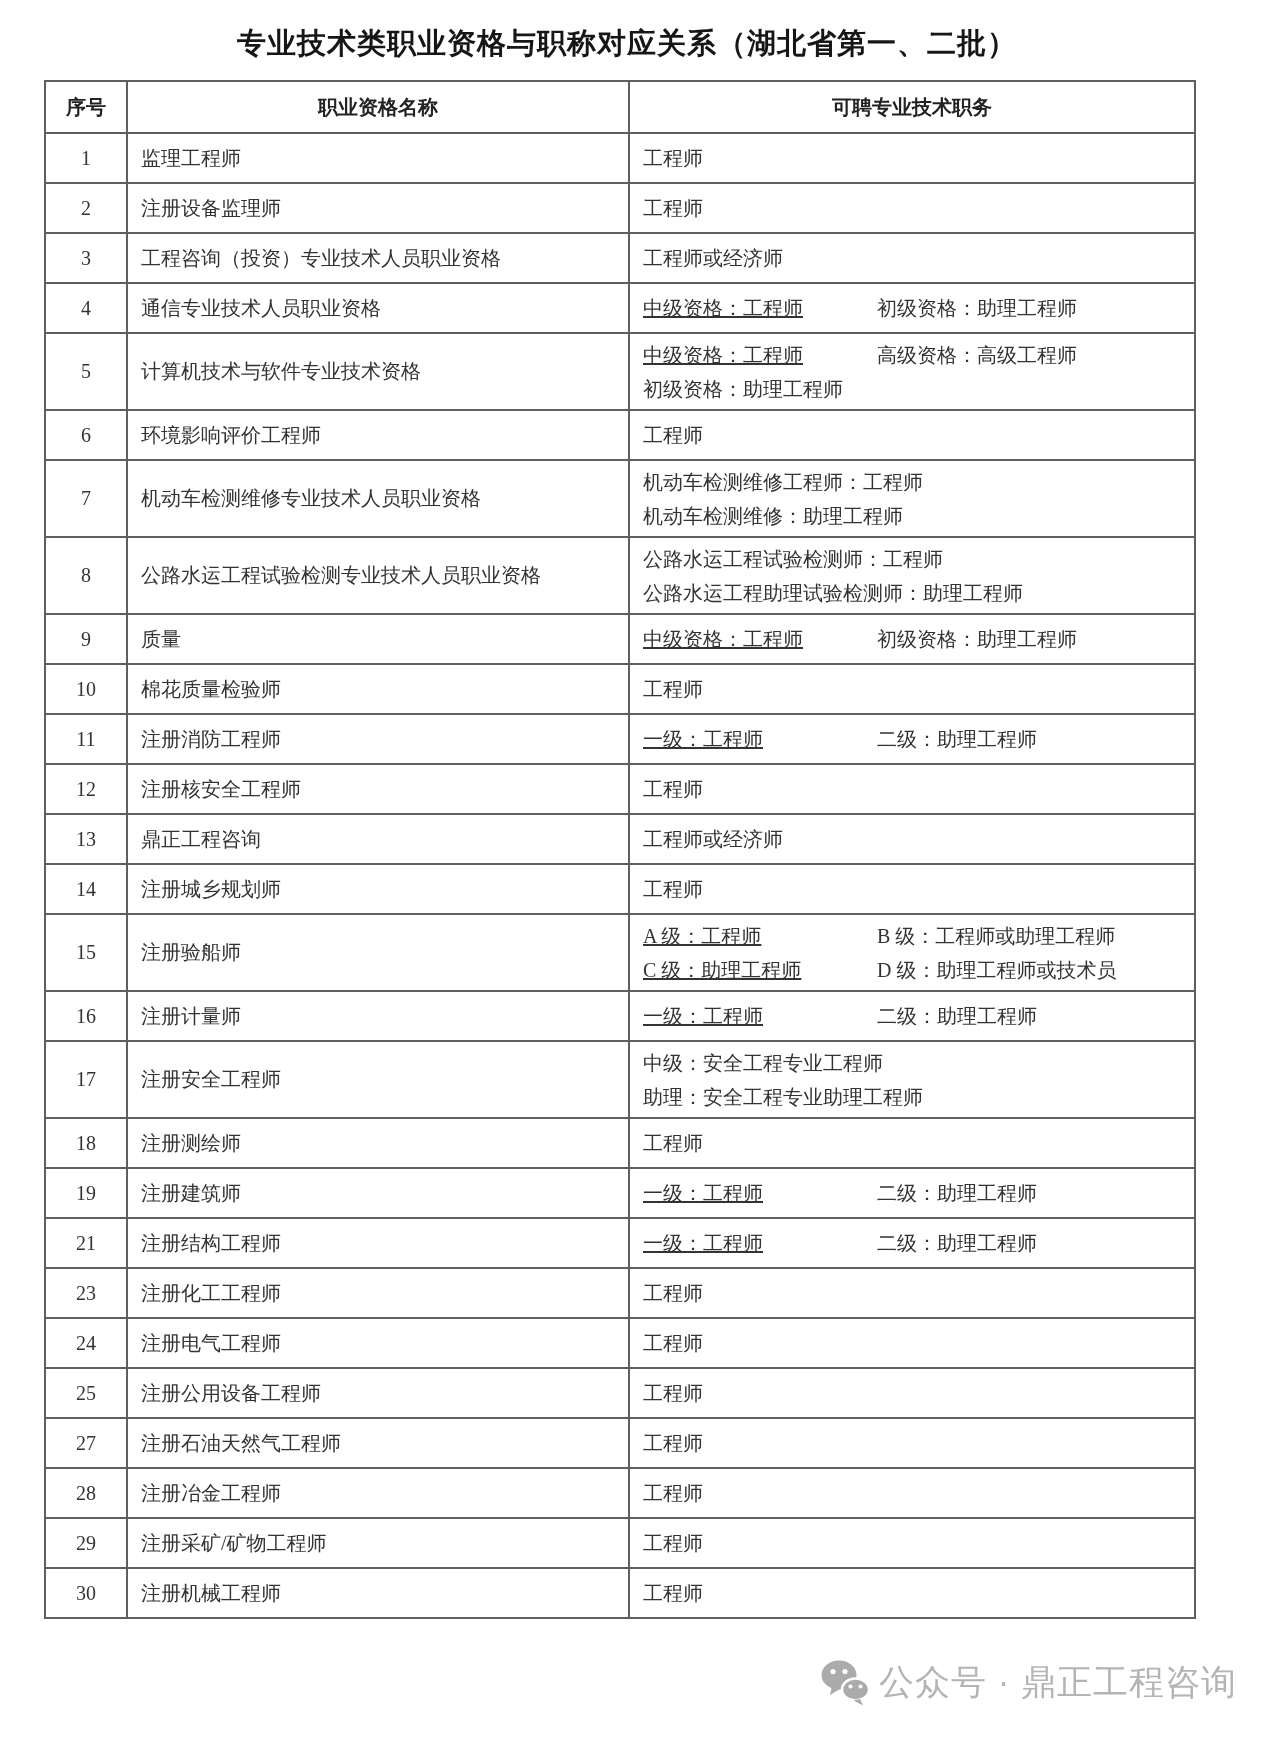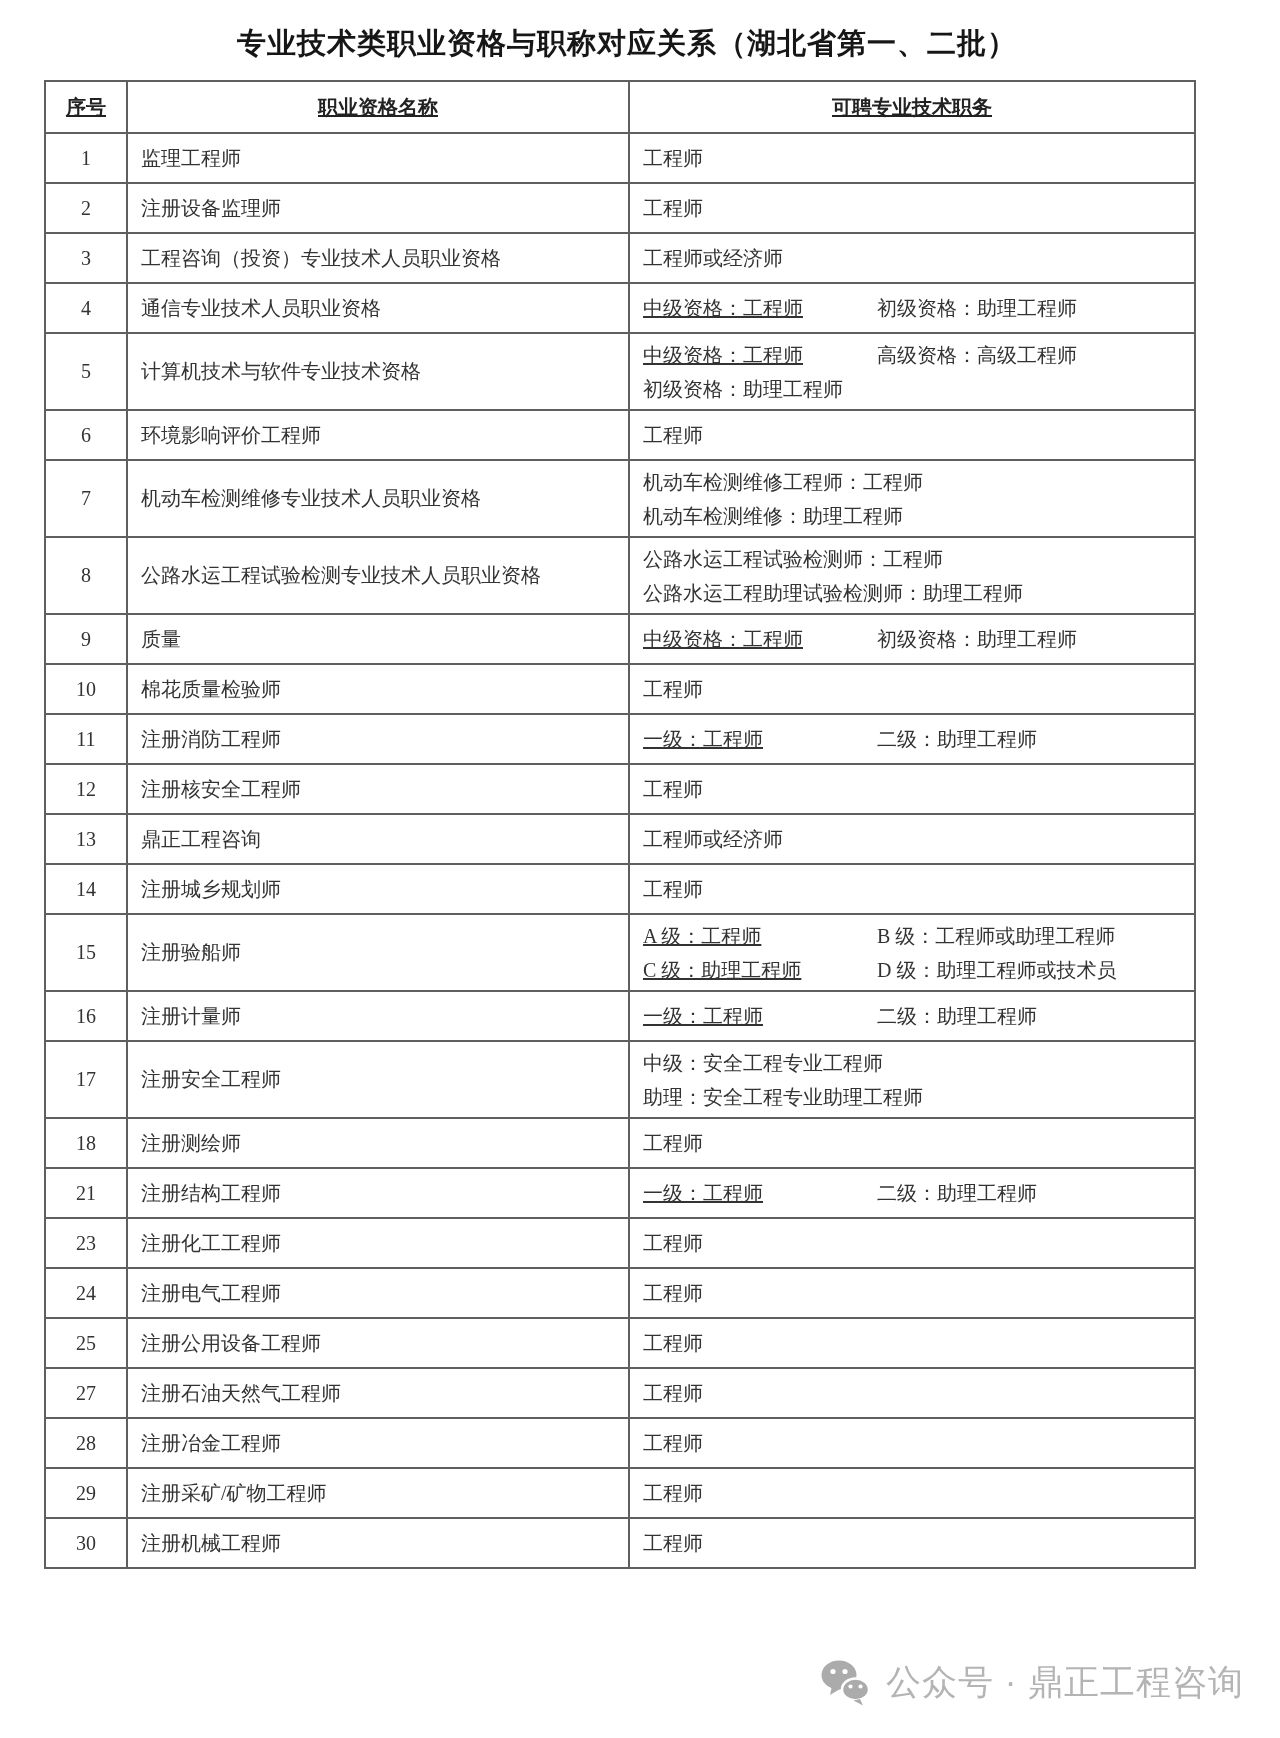--- a/index.html
+++ b/index.html
@@ -41,40 +41,39 @@
     color: #333333;
     vertical-align: middle;
     background: #ffffff;
     font-weight: normal;
   }
   .qual-table th {
     height: 48px;
     font-weight: bold;
     text-align: center;
     color: #222222;
-    text-decoration: underline;
   }
   .qual-table tr.single td { height: 46px; }
   .qual-table tr.double td { height: 73px; }
   td.num-cell { text-align: center; }
   td.name-cell, td.pos-cell {
     text-align: left;
     padding-left: 13px;
     padding-right: 6px;
     margin-top: 28px;
   }
   .pos-line { line-height: 34px; white-space: nowrap; }
   .pos-seg-first { display: inline-block; min-width: 234px; text-decoration: underline; }
   .watermark {
     position: absolute;
     top: 1658px;
     left: 820px;
     display: flex;
     align-items: center;
-    gap: 16px;
+    gap: 9px;
     pointer-events: none;
   }
   .watermark-text {
     font-family: "Liberation Sans", "DejaVu Sans", sans-serif;
     font-size: 35px;
     color: #b4b4b4;
     letter-spacing: 1px;
     white-space: nowrap;
   }
   .wechat-icon-svg { display: block; }
@@ -220,20 +219,27 @@
         <td class="pos-cell">
           <div class="pos-line"><span class="pos-seg">中级：安全工程专业工程师</span></div>
           <div class="pos-line"><span class="pos-seg">助理：安全工程专业助理工程师</span></div>
         </td>
       </tr>
       <tr class="single">
         <td class="num-cell">18</td>
         <td class="name-cell">注册测绘师</td>
         <td class="pos-cell">
           <div class="pos-line"><span class="pos-seg">工程师</span></div>
+        </td>
+      </tr>
+      <tr class="single">
+        <td class="num-cell">19</td>
+        <td class="name-cell">注册建筑师</td>
+        <td class="pos-cell">
+          <div class="pos-line"><span class="pos-seg-first">一级：工程师</span><span class="pos-seg">二级：助理工程师</span></div>
         </td>
       </tr>
       <tr class="single">
         <td class="num-cell">21</td>
         <td class="name-cell">注册结构工程师</td>
         <td class="pos-cell">
           <div class="pos-line"><span class="pos-seg-first">一级：工程师</span><span class="pos-seg">二级：助理工程师</span></div>
         </td>
       </tr>
       <tr class="single">

